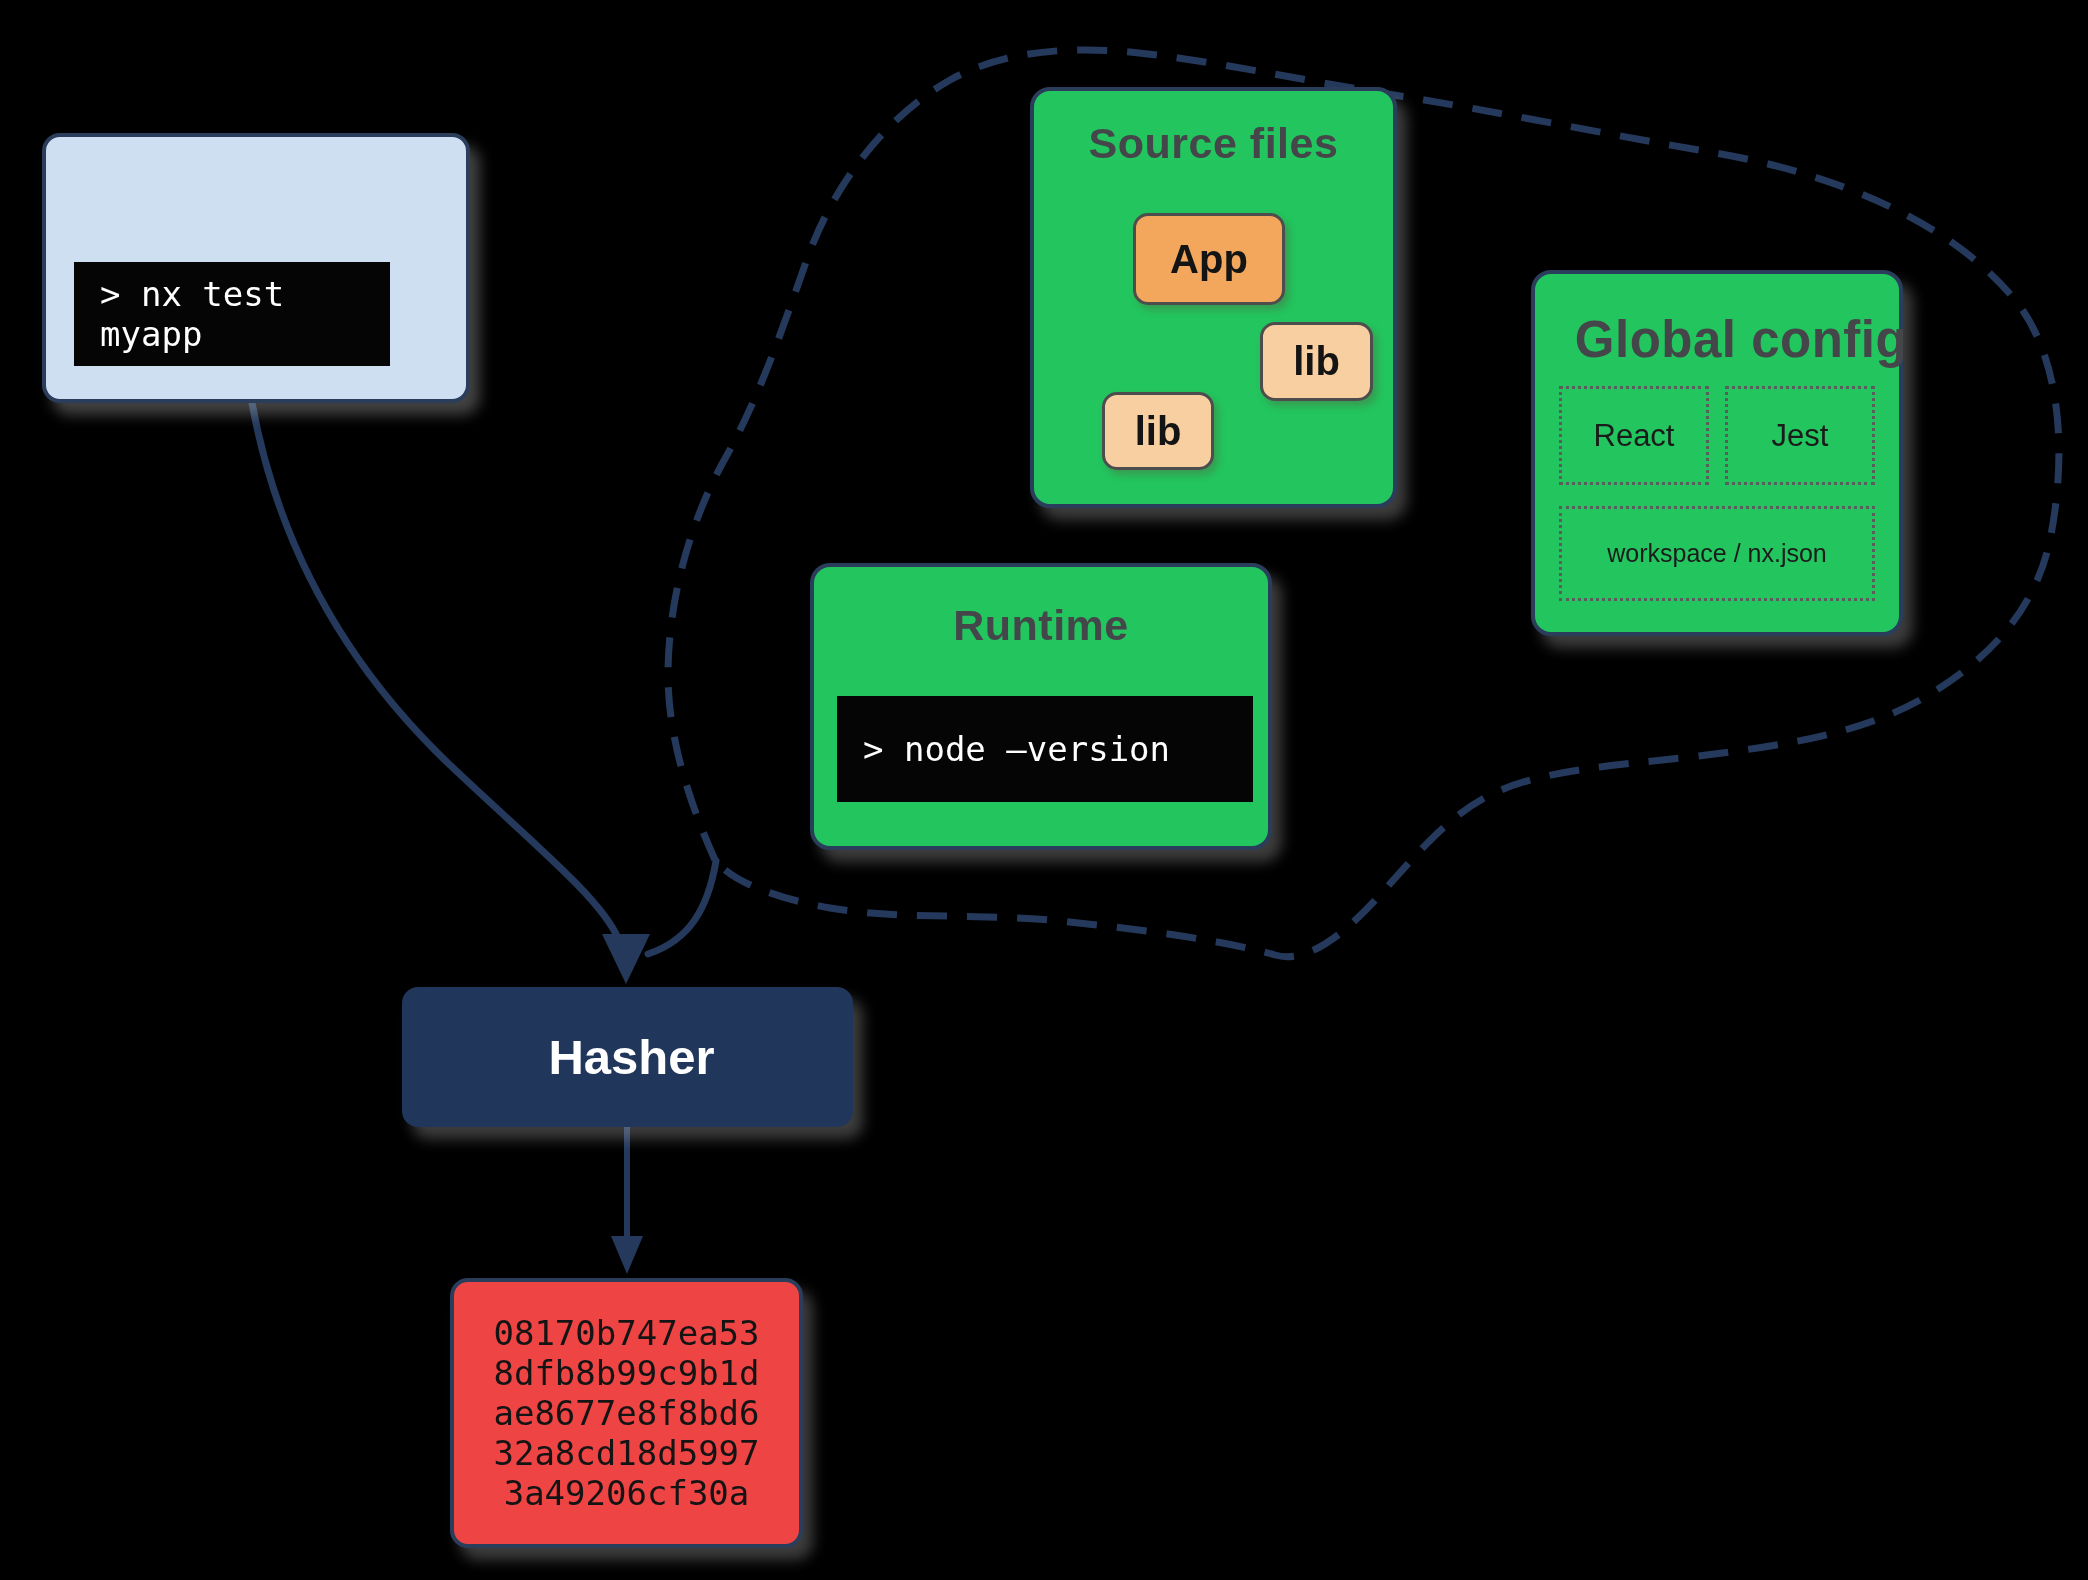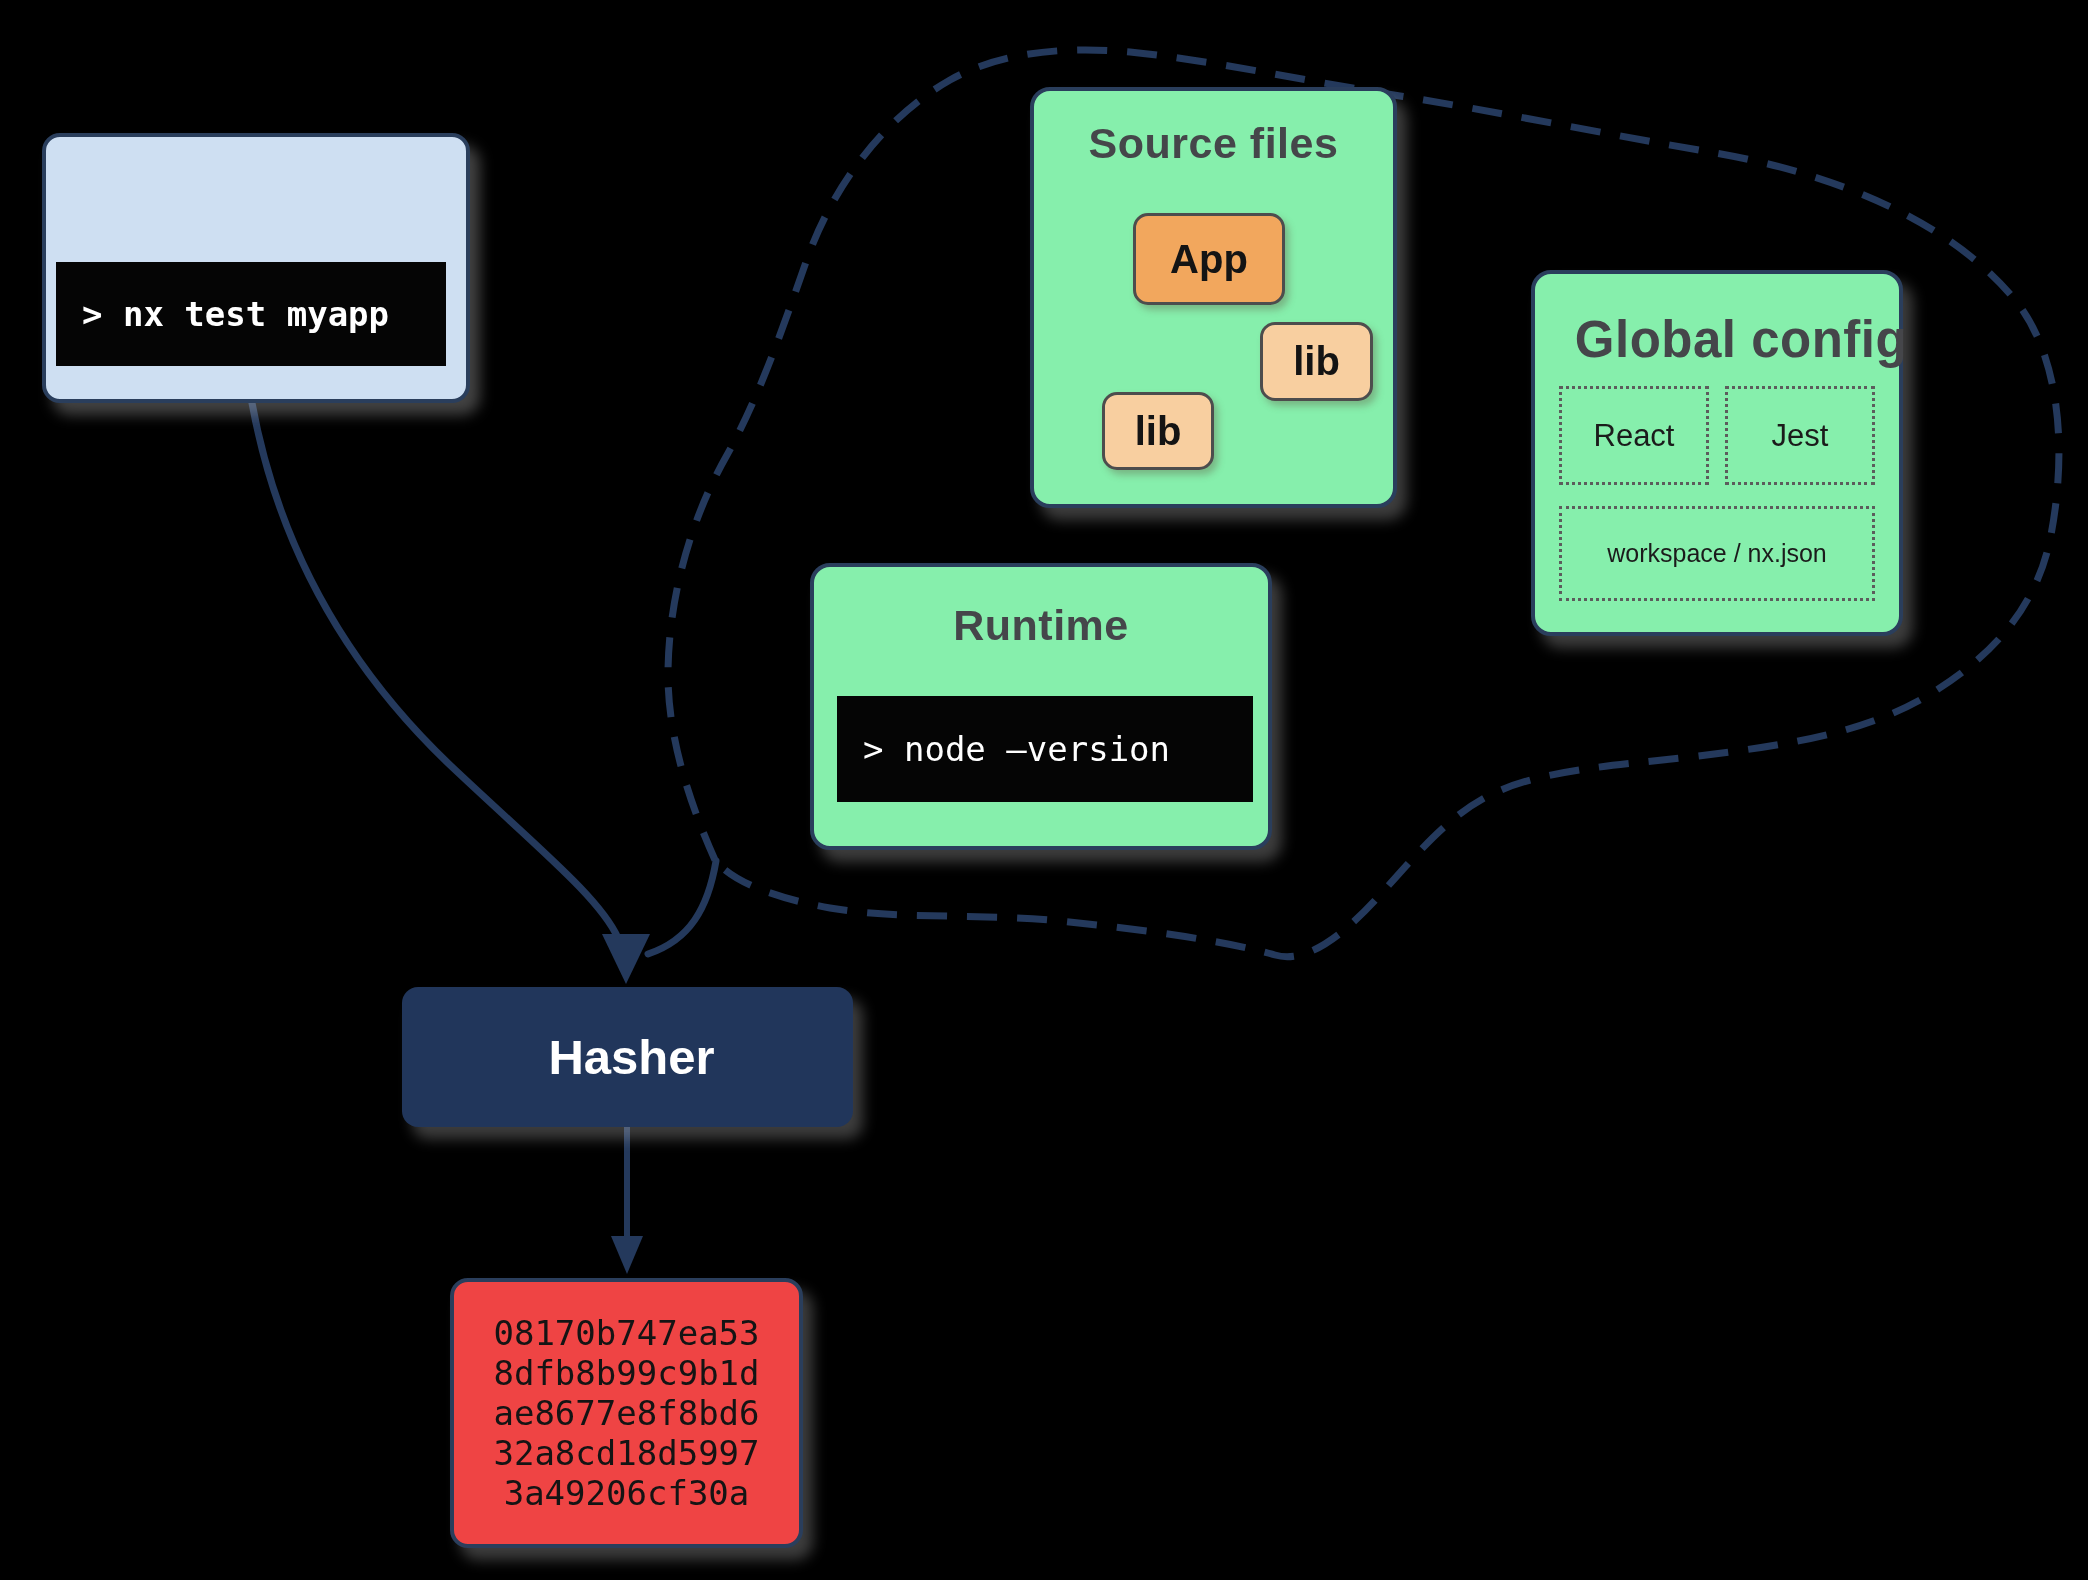--- a/index.html
+++ b/index.html
@@ -38,25 +38,25 @@
     position: absolute;
     background: #050505;
     color: #FFFFFF;
     font-family: "DejaVu Sans Mono", monospace;
     font-size: 34px;
     display: flex;
     align-items: center;
     padding-left: 26px;
     box-sizing: border-box;
   }
-  .op-terminal { left: 10px; top: 125px; width: 390px; height: 104px; font-weight: bold; }
+  .op-terminal { left: 28px; top: 125px; width: 316px; height: 104px; }
 
   
   .peach {
-    background: #86efac;
+    background: #22c55e;
     border: 4px solid #2A3E5C;
     border-radius: 20px;
     box-shadow: 10px 12px 14px rgba(190,190,190,0.32);
   }
   .source-box { left: 1030px; top: 87px; width: 367px; height: 421px; }
   .source-title { margin-top: 28px; font-size: 43px; }
 
   .node {
     position: absolute; z-index: 3;
     box-sizing: border-box;

